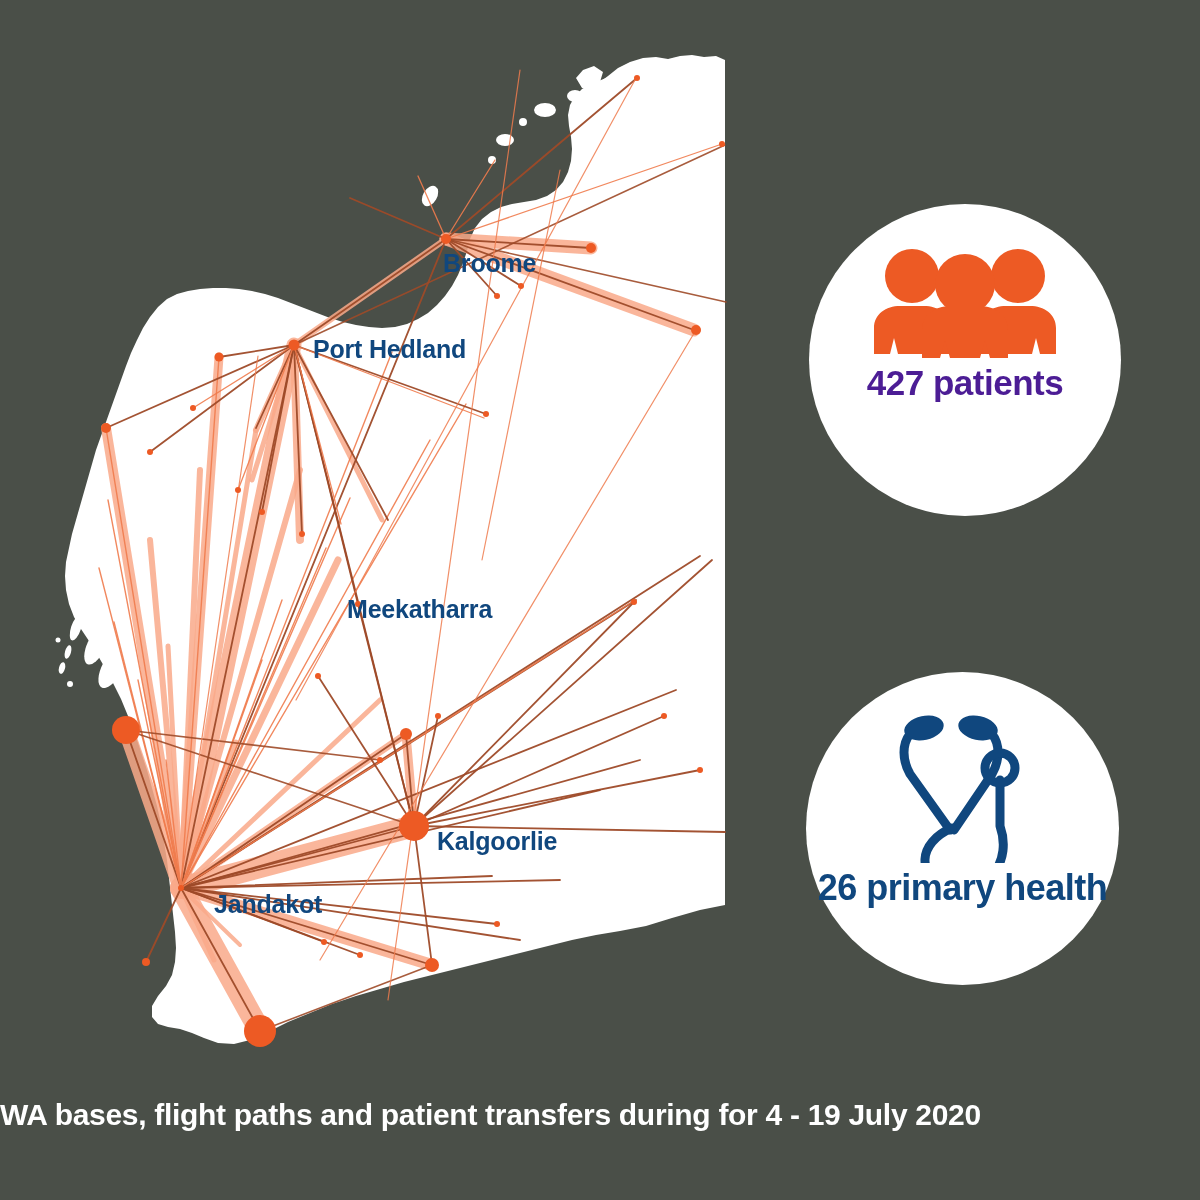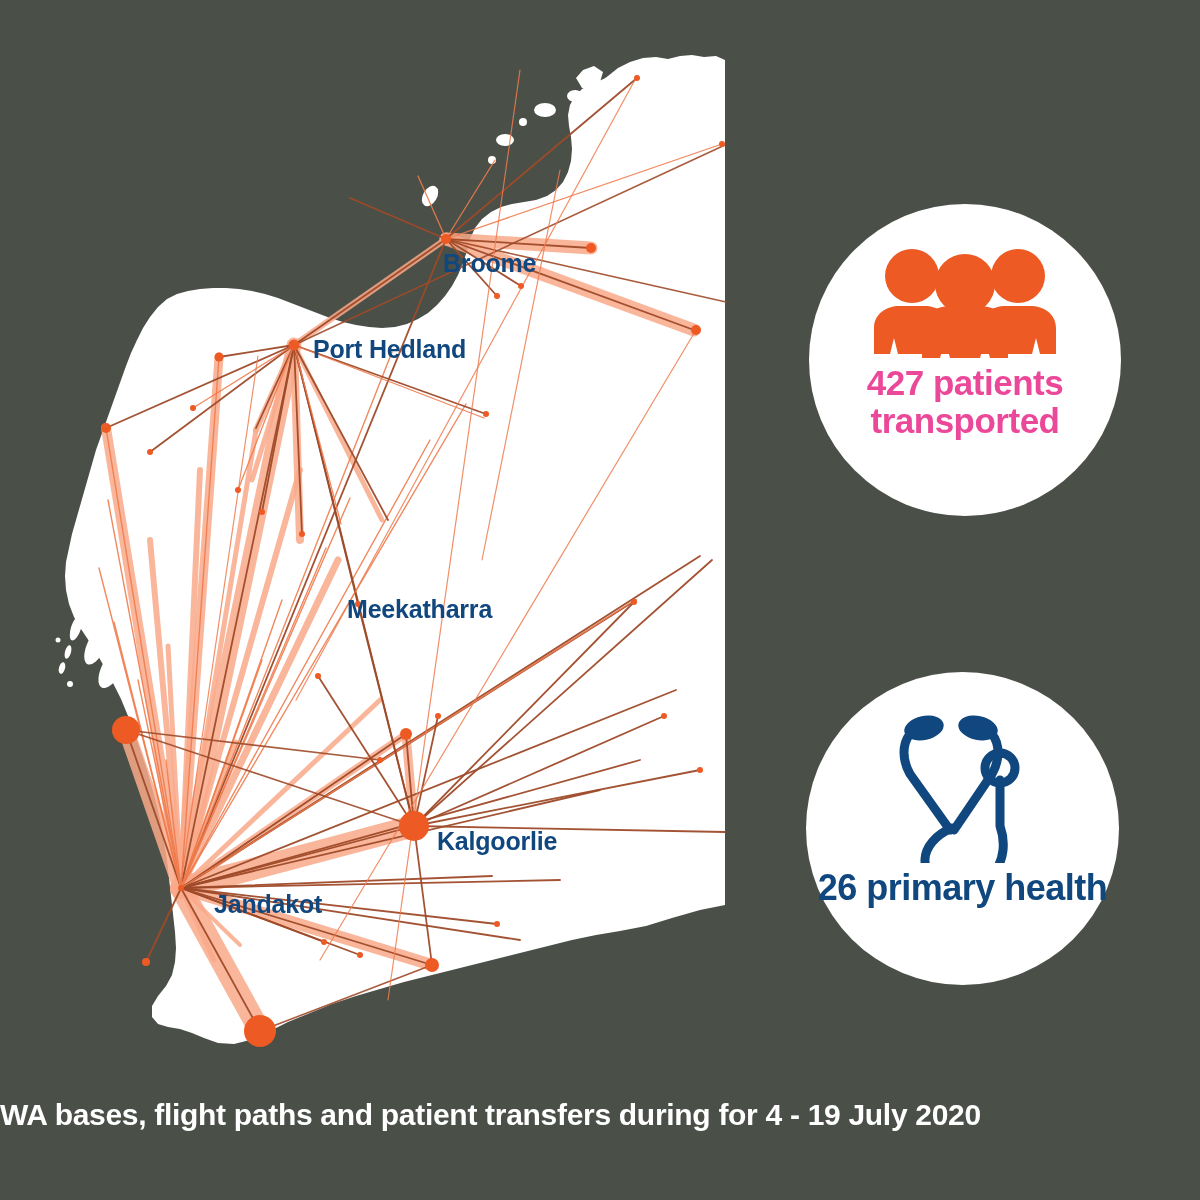--- a/index.html
+++ b/index.html
@@ -61,21 +61,21 @@
   }
   .badge-text {
     text-align: center;
     line-height: 1.08;
     font-family: "Liberation Sans", sans-serif;
     font-weight: 700;
     letter-spacing: -0.5px;
     margin-top: 6px;
   }
   #patients-text {
-    color: #ec4899;
+    color: #4c1d95;
     font-size: 35px;
   }
   #clinics-text {
     color: #10477e;
     font-size: 36px;
   }
 
   
   #caption {
     position: absolute;
@@ -384,21 +384,20 @@
         <path d="M 110,108 L 110,82 C 110,68 122,60 136,60 L 160,60 C 174,60 186,68 186,82
                  L 186,108 L 170,108 L 166,92 L 162,108 L 134,108 L 130,92 L 126,108 Z"></path>
 
         <circle cx="95" cy="38" r="30"></circle>
         <path d="M 52,112 L 52,84 C 52,69 65,60 80,60 L 110,60 C 125,60 138,69 138,84
                  L 138,112 L 120,112 L 115,94 L 110,112 L 80,112 L 75,94 L 70,112 Z"></path>
       </g>
     </svg>
     <div class="badge-text" id="patients-text">
       <div>427 patients</div>
-      <div>transported</div>
     </div>
   </div>
 
   <div class="badge" id="badge-clinics">
     <svg class="badge-icon" width="150" height="155" viewBox="0 0 150 155" xmlns="http://www.w3.org/2000/svg">
       <g fill="none" stroke="#10477e" stroke-width="9" stroke-linecap="round" stroke-linejoin="round">
 
         <path d="M 22,26 C 14,36 14,52 22,66 L 62,122"></path>
 
         <path d="M 104,26 C 112,36 112,52 104,66 L 66,122"></path>

